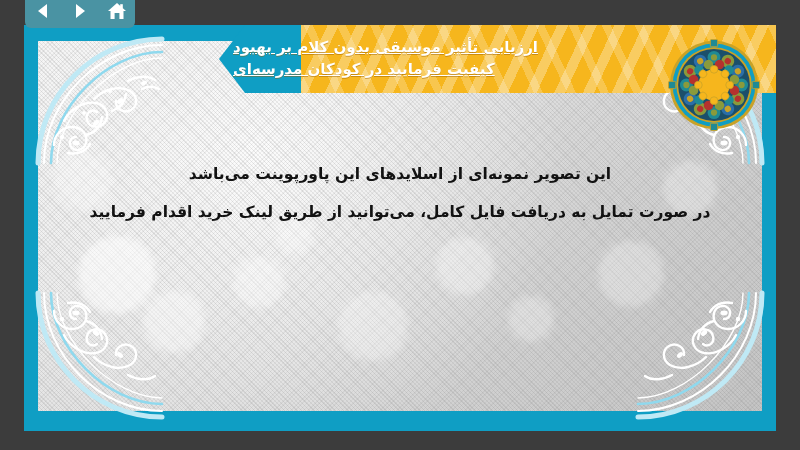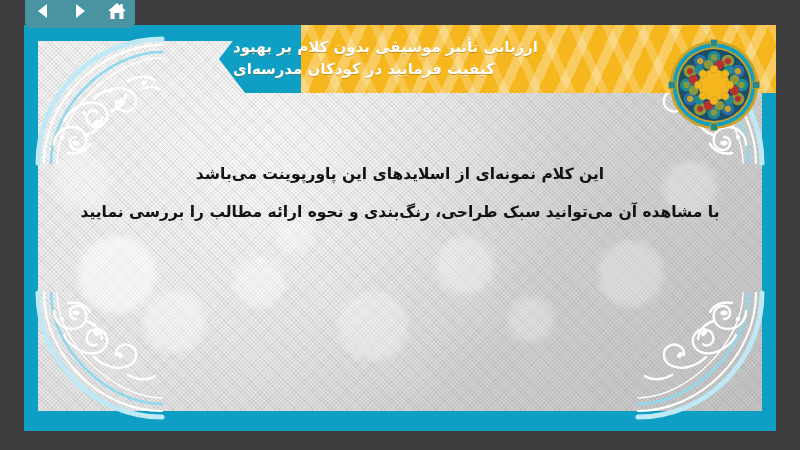--- a/index.html
+++ b/index.html
@@ -84,20 +84,21 @@
   #titletext{
     position:absolute;inset:0;
     display:flex;flex-direction:column;align-items:flex-end;justify-content:center;
     padding:0 92px 0 14px;box-sizing:border-box;
     direction:rtl;z-index:3;
   }
   #titletext .tline{
     color:#ffffff;font-size:15px;line-height:1.45;font-weight:bold;
     white-space:nowrap;
     text-shadow:0 1px 0 rgba(150,90,0,.45);
+    text-decoration:underline;
   }
 
   
   #medallion{
     position:absolute;right:16px;top:14px;width:92px;height:92px;z-index:30;
   }
 
   
   #body{
     position:absolute;left:40px;right:40px;top:115px;
@@ -122,22 +123,22 @@
       <div class="bokeh" style="left:195px;top:215px;width:52px;height:52px;opacity:.7;"></div>
       <div class="bokeh" style="left:238px;top:175px;width:38px;height:38px;opacity:.6;"></div>
       <div class="bokeh" style="left:300px;top:250px;width:70px;height:70px;opacity:.55;"></div>
       <div class="bokeh" style="left:398px;top:196px;width:58px;height:58px;opacity:.6;"></div>
       <div class="bokeh" style="left:470px;top:255px;width:46px;height:46px;opacity:.5;"></div>
       <div class="bokeh" style="left:560px;top:200px;width:66px;height:66px;opacity:.5;"></div>
       <div class="bokeh" style="left:625px;top:120px;width:54px;height:54px;opacity:.5;"></div>
       <div class="bokeh" style="left:15px;top:110px;width:60px;height:60px;opacity:.5;"></div>
 
       <div id="body">
-        <div class="bline">این کلام نمونه‌ای از اسلایدهای این پاورپوینت می‌باشد</div>
-        <div class="bline">با مشاهده آن می‌توانید سبک طراحی، رنگ‌بندی و نحوه ارائه مطالب را بررسی نمایید</div>
+        <div class="bline">این تصویر نمونه‌ای از اسلایدهای این پاورپوینت می‌باشد</div>
+        <div class="bline">در صورت تمایل به دریافت فایل کامل، می‌توانید از طریق لینک خرید اقدام فرمایید</div>
       </div>
     </div>
 
     <svg class="orn tl" viewBox="0 0 150 150">
       <g fill="none" stroke="#ffffff" stroke-width="2.4" stroke-linecap="round">
         <path d="M14 138 C14 70 70 14 138 14" stroke="#bfe9f5" stroke-width="5"></path>
         <path d="M20 138 C20 76 76 20 138 20" stroke="#ffffff" stroke-width="2"></path>
         <path d="M27 138 C27 83 83 27 138 27" stroke="#8fd9ee" stroke-width="2.6"></path>
         <path d="M33 138 C33 89 89 33 138 33" stroke="#ffffff" stroke-width="1.4"></path>
         <path d="M30 120 c0-10 8-18 18-18 10 0 16 8 14 16 -2 7-10 9-14 5 -4-4-2-11 4-11"></path>

